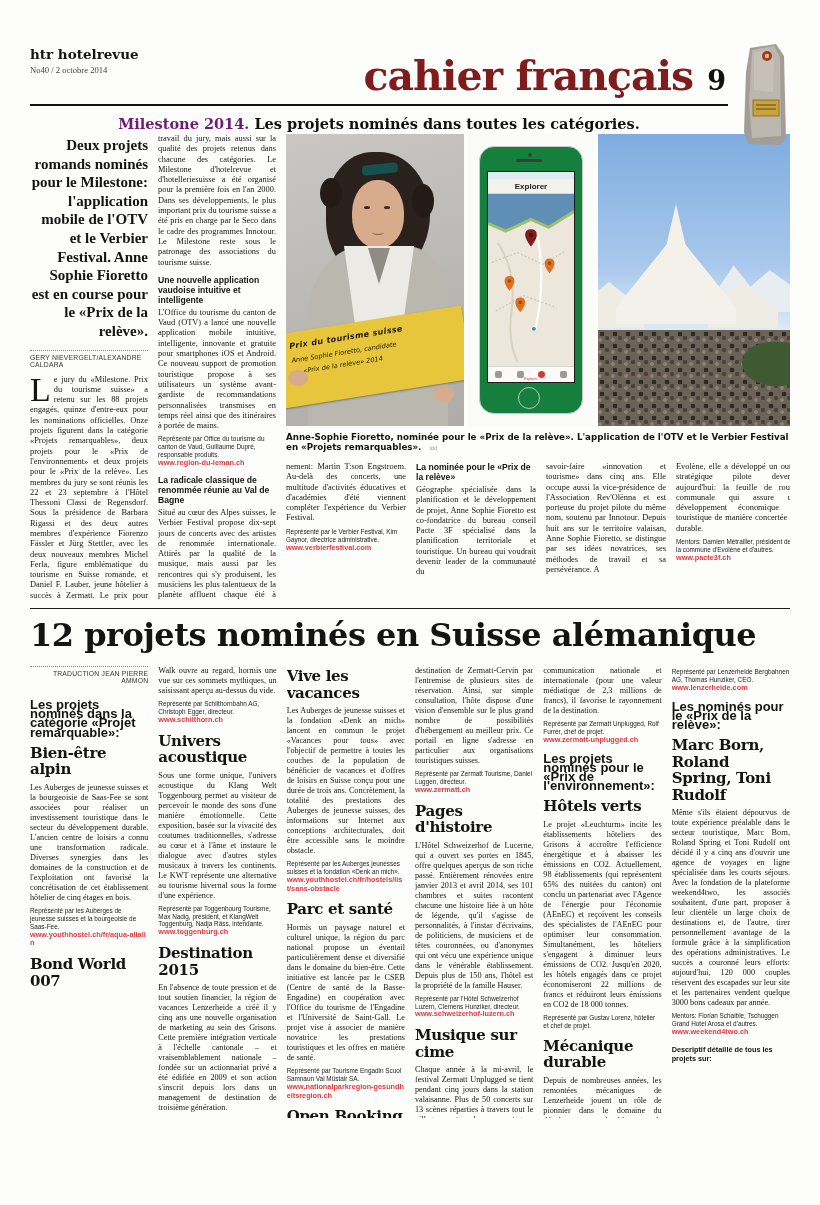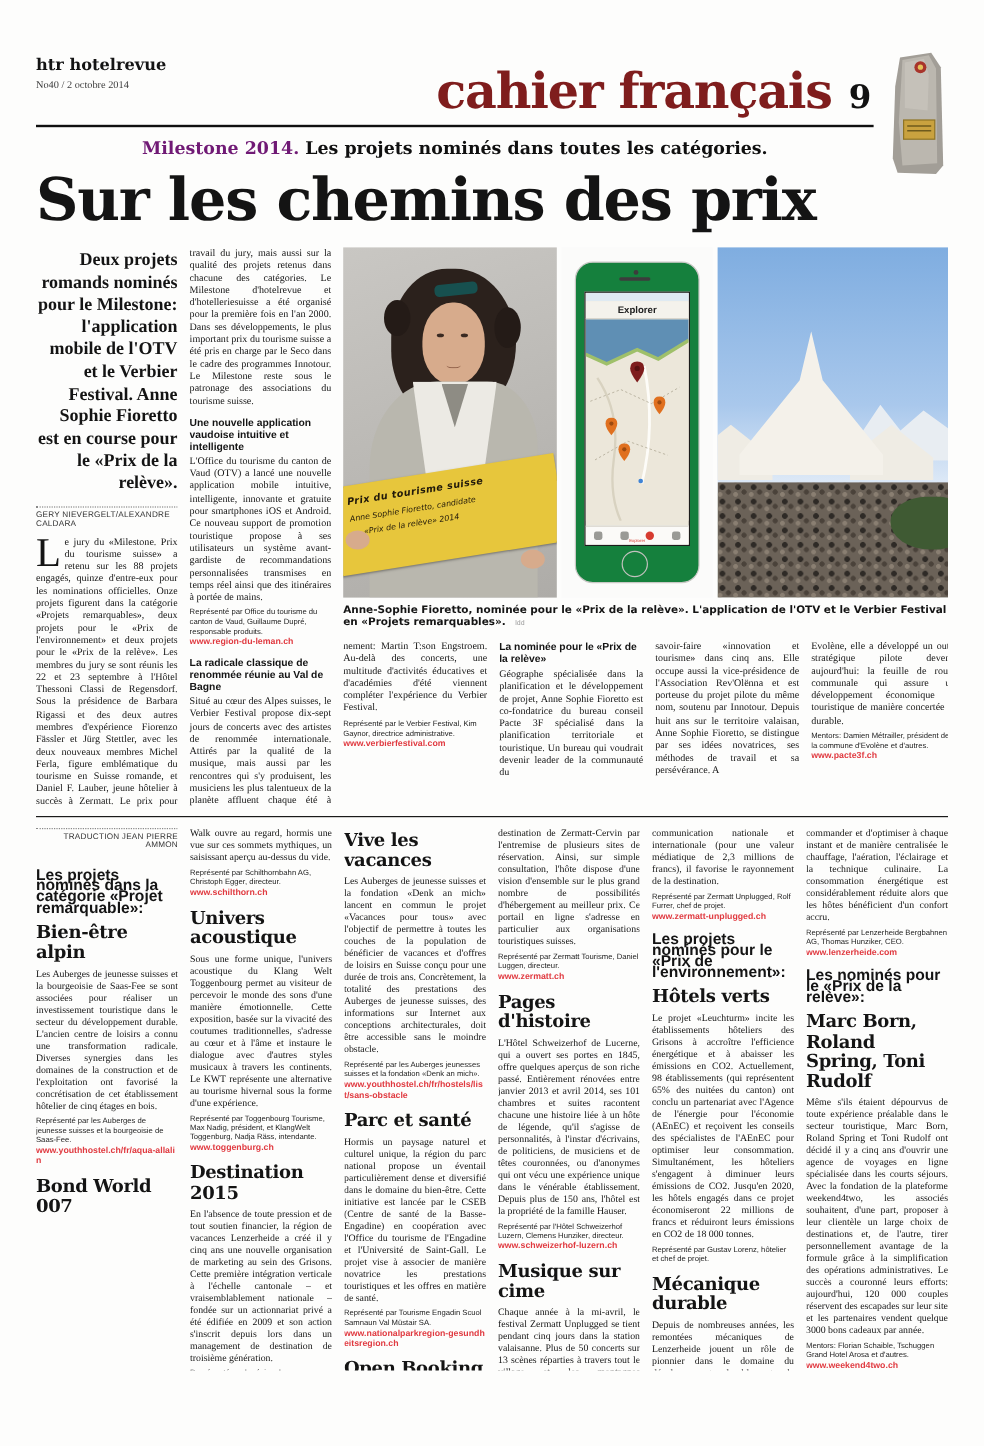--- a/index.html
+++ b/index.html
@@ -137,21 +137,20 @@
       </svg>
     </div>
   </header>
   <div class="mastrule"></div>
 
   <div class="kicker">
     <span class="k1">Milestone 2014.</span>
     <span class="k2">Les projets nominés dans toutes les catégories.</span>
   </div>
 
-  <h1>Sur les chemins des prix</h1>
 
   <section class="a1">
     <div class="c">
       <p class="lead">Deux projets romands nominés pour le Milestone: l'application mobile de l'OTV et le Verbier Festival. Anne Sophie Fioretto est en course pour le «Prix de la relève».</p>
       <div class="byline">GERY NIEVERGELT/ALEXANDRE CALDARA</div>
       <p class="body"><span class="dropcap">L</span><span>e jury du «Milestone. Prix du tourisme suisse» a retenu sur les 88 projets engagés, quinze d'entre-eux pour les nominations officielles. Onze projets figurent dans la catégorie «Projets remarquables», deux projets pour le «Prix de l'environnement» et deux projets pour le «Prix de la relève». Les membres du jury se sont réunis les 22 et 23 septembre à l'Hôtel Thessoni Classi de Regensdorf. Sous la présidence de Barbara Rigassi et des deux autres membres d'expérience Fiorenzo Fässler et Jürg Stettler, avec les deux nouveaux membres Michel Ferla, figure emblématique du tourisme en Suisse romande, et Daniel F. Lauber, jeune hôtelier à succès à Zermatt. Le prix pour «l'œuvre d'une vie» sera remis le 11 novembre prochain au Kursaal de Berne, moment où seront connus l'ensemble des lauréats de cette édition. La présidente a dit sa satisfaction non seulement par rapport au</span></p>
     </div>
 
     <div class="c">
       <p class="body">travail du jury, mais aussi sur la qualité des projets retenus dans chacune des catégories. Le Milestone d'hotelrevue et d'hotelleriesuisse a été organisé pour la première fois en l'an 2000. Dans ses développements, le plus important prix du tourisme suisse a été pris en charge par le Seco dans le cadre des programmes Innotour. Le Milestone reste sous le patronage des associations du tourisme suisse.</p>
@@ -263,20 +262,21 @@
         <div class="c">
           <p class="body">Evolène, elle a développé un outil stratégique pilote devenu aujourd'hui: la feuille de route communale qui assure un développement économique et touristique de manière concertée et durable.</p>
           <p class="credit">Mentors: Damien Métrailler, président de la commune d'Evolène et d'autres.</p>
           <p class="plink">www.pacte3f.ch</p>
         </div>
       </div>
     </div>
   </section>
 
   <div class="divider"></div>
+  <h2>12 projets nominés en Suisse alémanique</h2>
 
   <section class="a2">
     <div class="c">
       <div class="byline byline2">TRADUCTION JEAN PIERRE AMMON</div>
       <p class="catlabel">Les projets nominés dans la catégorie «Projet remarquable»:</p>
       <h3>Bien-être alpin</h3>
       <p class="body">Les Auberges de jeunesse suisses et la bourgeoisie de Saas-Fee se sont associées pour réaliser un investissement touristique dans le secteur du développement durable. L'ancien centre de loisirs a connu une transformation radicale. Diverses synergies dans les domaines de la construction et de l'exploitation ont favorisé la concrétisation de cet établissement hôtelier de cinq étages en bois.</p>
       <p class="credit">Représenté par les Auberges de jeunesse suisses et la bourgeoisie de Saas-Fee.</p>
       <p class="plink">www.youthhostel.ch/fr/aqua-allalin</p>
       <h3>Bond World 007</h3>
@@ -328,21 +328,20 @@
       <p class="plink">www.zermatt-unplugged.ch</p>
       <p class="catlabel">Les projets nominés pour le «Prix de l'environnement»:</p>
       <h3>Hôtels verts</h3>
       <p class="body">Le projet «Leuchturm» incite les établissements hôteliers des Grisons à accroître l'efficience énergétique et à abaisser les émissions en CO2. Actuellement, 98 établissements (qui représentent 65% des nuitées du canton) ont conclu un partenariat avec l'Agence de l'énergie pour l'économie (AEnEC) et reçoivent les conseils des spécialistes de l'AEnEC pour optimiser leur consommation. Simultanément, les hôteliers s'engagent à diminuer leurs émissions de CO2. Jusqu'en 2020, les hôtels engagés dans ce projet économiseront 22 millions de francs et réduiront leurs émissions en CO2 de 18 000 tonnes.</p>
       <p class="credit">Représenté par Gustav Lorenz, hôtelier et chef de projet.</p>
       <h3>Mécanique durable</h3>
       <p class="body">Depuis de nombreuses années, les remontées mécaniques de Lenzerheide jouent un rôle de pionnier dans le domaine du développement durable et de l'écologie. C'est le premier organisme de transport alpin de Suisse à avoir introduit dans ses stations et ses restaurants un système complexe de canalisations qui permet de contrôler, de</p>
     </div>
 
     <div class="c">
-      <p class="body">commander et d'optimiser à chaque instant et de manière centralisée le chauffage, l'aération, l'éclairage et la technique culinaire. La consommation énergétique est considérablement réduite alors que les hôtes bénéficient d'un confort accru.</p>
       <p class="credit">Représenté par Lenzerheide Bergbahnen AG, Thomas Hunziker, CEO.</p>
       <p class="plink">www.lenzerheide.com</p>
       <p class="catlabel">Les nominés pour le «Prix de la relève»:</p>
       <h3>Marc Born, Roland Spring, Toni Rudolf</h3>
       <p class="body">Même s'ils étaient dépourvus de toute expérience préalable dans le secteur touristique, Marc Born, Roland Spring et Toni Rudolf ont décidé il y a cinq ans d'ouvrir une agence de voyages en ligne spécialisée dans les courts séjours. Avec la fondation de la plateforme weekend4two, les associés souhaitent, d'une part, proposer à leur clientèle un large choix de destinations et, de l'autre, tirer personnellement avantage de la formule grâce à la simplification des opérations administratives. Le succès a couronné leurs efforts: aujourd'hui, 120 000 couples réservent des escapades sur leur site et les partenaires vendent quelque 3000 bons cadeaux par année.</p>
       <p class="credit">Mentors: Florian Schaible, Tschuggen Grand Hotel Arosa et d'autres.</p>
       <p class="plink">www.weekend4two.ch</p>
       <p class="note">Descriptif détaillé de tous les projets sur:</p>
 
     </div>

